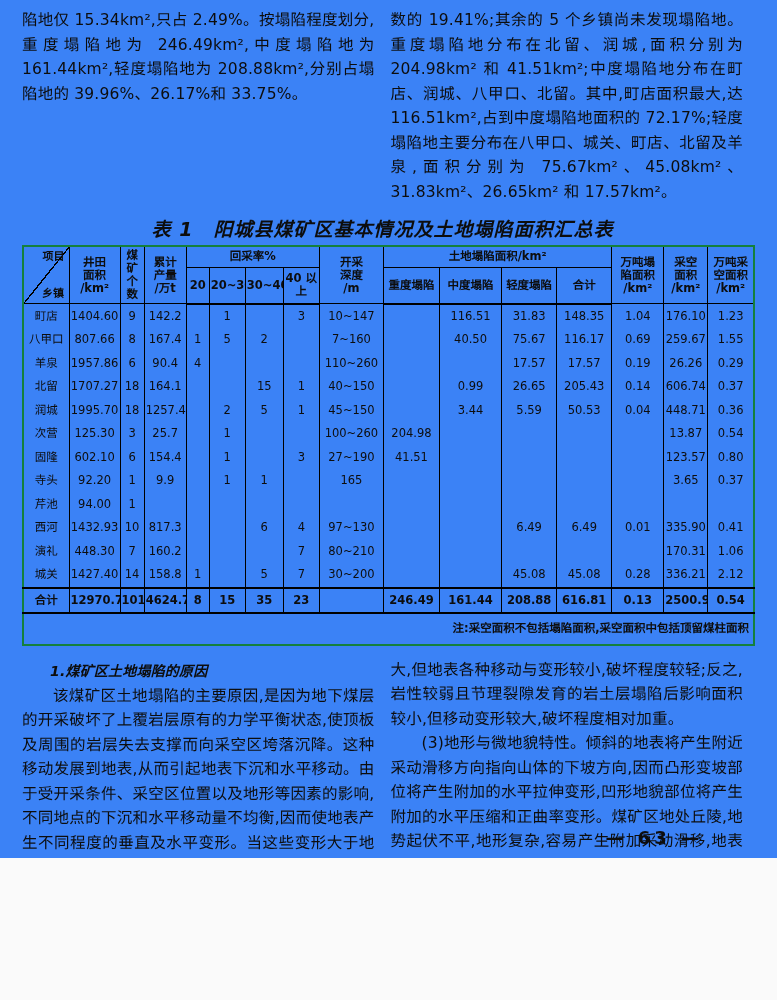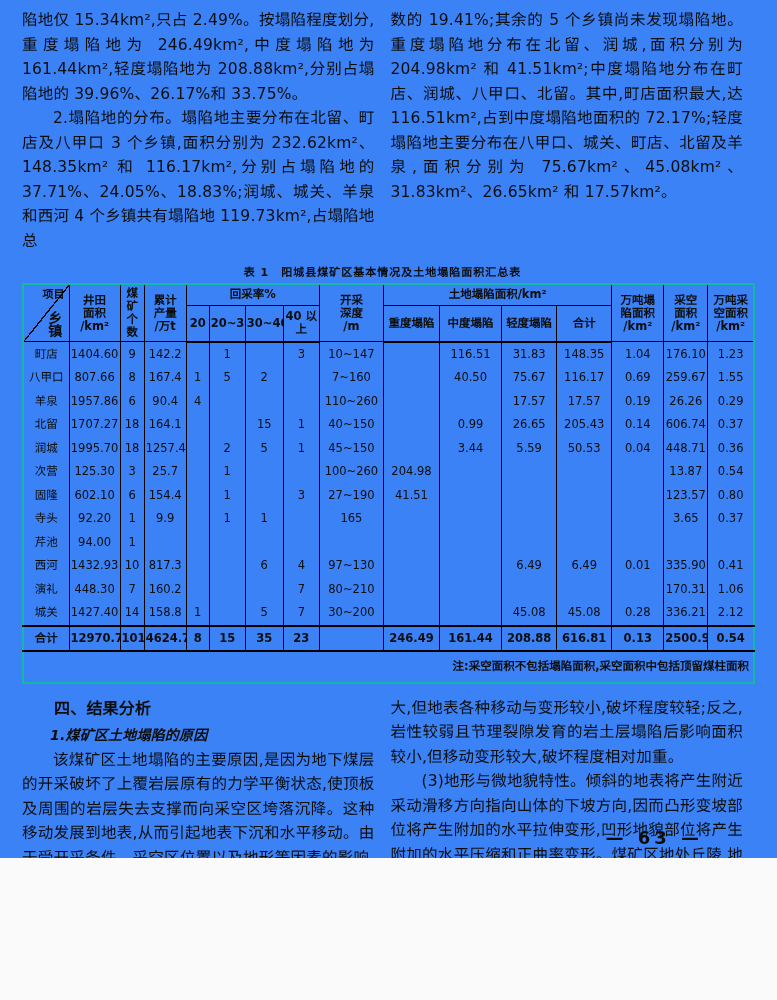--- a/index.html
+++ b/index.html
@@ -10,57 +10,56 @@
   }
   
   .cols{display:flex;gap:16px;}
   .col{flex:1;min-width:0;}
   .bodytext{font-size:15.5px;line-height:24.5px;text-align:justify;letter-spacing:.2px;font-weight:500;}
   .bodytext p{margin:0;}
   .indent{text-indent:2em;}
   .sec-heading{font-weight:bold;text-indent:2em;margin:0;font-size:16px;line-height:26px;}
   .sub-heading{font-weight:bold;font-style:italic;text-indent:2em;margin:0;font-size:14px;line-height:26px;}
   
-  .tbl-title{text-align:center;font-weight:bold;font-size:11px;margin:10px 0 4px 0;letter-spacing:1px;}
+  .tbl-title{text-align:center;font-weight:bold;font-size:19px;margin:10px 0 4px 0;letter-spacing:1px;font-style:italic;}
   table.maintbl{
     border-collapse:collapse;table-layout:fixed;width:733px;margin:0 auto;
     font-size:11.5px;line-height:13px;
   }
   .maintbl th,.maintbl td{
     border-left:1px solid #000;border-right:1px solid #000;
     padding:1px 1px;text-align:center;vertical-align:middle;
     overflow:hidden;white-space:nowrap;
   }
-  .maintbl{border:2px solid #14b8a6;}
+  .maintbl{border:2px solid #15803d;}
   .maintbl th{font-weight:bold;white-space:pre-line;padding:2px 1px;}
   .maintbl thead tr.h1 th{border-bottom:1.5px solid #000;}
   .maintbl thead th[rowspan]{border-bottom:2px solid #000;}
   .maintbl thead tr.h2 th{border-bottom:2px solid #000;}
   .maintbl tbody td{height:21.5px;border-top:none;border-bottom:none;}
   .maintbl tr.total td{border-top:2px solid #000;border-bottom:2px solid #000;font-weight:bold;}
   .maintbl td.notecell{text-align:right;font-weight:bold;padding:4px 4px;white-space:normal;}
   
   th.diag{
     position:relative;padding:0;
     background:linear-gradient(to bottom right,rgba(0,0,0,0) 49.3%,#000 49.3%,#000 51.2%,rgba(0,0,0,0) 51.2%);
   }
   th.diag .dt{position:absolute;top:3px;right:4px;font-size:11px;}
-  th.diag .db{position:absolute;bottom:3px;left:4px;font-size:14px;margin-left:14px;}
+  th.diag .db{position:absolute;bottom:3px;left:4px;font-size:11px;margin-left:14px;}
   .bottom{margin-top:12px;}
   .footer{position:absolute;bottom:10px;right:74px;font-size:18px;font-weight:bold;letter-spacing:4px;}
 </style>
 </head>
 <body>
 
 <div class="page">
 
   <div class="cols">
     <div class="col bodytext">
       <p>陷地仅 15.34km²,只占 2.49%。按塌陷程度划分,重度塌陷地为 246.49km²,中度塌陷地为 161.44km²,轻度塌陷地为 208.88km²,分别占塌陷地的 39.96%、26.17%和 33.75%。</p>
-      <p class="indent">2.塌陷地的分布。塌陷地主要分布在北留、町店及八甲口 3 个乡镇,面积分别为 232.62km²、148.35km² 和 116.17km²,分别占塌陷地的 37.71%、24.05%、18.83%;润城、城关、羊泉和西河 4 个乡镇共有塌陷地 119.73km²,占塌陷地总</p>
     </div>
     <div class="col bodytext">
       <p>数的 19.41%;其余的 5 个乡镇尚未发现塌陷地。重度塌陷地分布在北留、润城,面积分别为 204.98km² 和 41.51km²;中度塌陷地分布在町店、润城、八甲口、北留。其中,町店面积最大,达 116.51km²,占到中度塌陷地面积的 72.17%;轻度塌陷地主要分布在八甲口、城关、町店、北留及羊泉,面积分别为 75.67km²、45.08km²、31.83km²、26.65km² 和 17.57km²。</p>
     </div>
   </div>
 
   <div class="tbl-title">表 1　阳城县煤矿区基本情况及土地塌陷面积汇总表</div>
 
   <table class="maintbl">
     <colgroup>
@@ -359,21 +358,20 @@
       </tbody>
     <tbody>
       <tr>
         <td class="notecell" colspan="16">注:采空面积不包括塌陷面积,采空面积中包括顶留煤柱面积</td>
       </tr>
     </tbody>
   </table>
 
   <div class="cols bottom">
     <div class="col bodytext">
-      <p class="sec-heading">四、结果分析</p>
       <p class="sub-heading">1.煤矿区土地塌陷的原因</p>
       <p class="indent">该煤矿区土地塌陷的主要原因,是因为地下煤层的开采破坏了上覆岩层原有的力学平衡状态,使顶板及周围的岩层失去支撑而向采空区垮落沉降。这种移动发展到地表,从而引起地表下沉和水平移动。由于受开采条件、采空区位置以及地形等因素的影响,不同地点的下沉和水平移动量不均衡,因而使地表产生不同程度的垂直及水平变形。当这些变形大于地表的允许变形时,便产生了不同程度的裂缝,随着裂缝的不断扩大导致部分地段缓慢下沉。如地表形状变化较大,且土质疏松时,将会形成滑坡现象,造成植被破坏、水土流失等破坏性后果。研究和观测表明,垂直节理性强的黄土所能承受的相对水平拉伸变形较小,因而在一定开采条件下,在地表移动角或裂缝角确定的塌陷范围之内,地基和地表都可能产生不同程度的裂缝。</p>
 
     </div>
     <div class="col bodytext">
       <p>大,但地表各种移动与变形较小,破坏程度较轻;反之,岩性较弱且节理裂隙发育的岩土层塌陷后影响面积较小,但移动变形较大,破坏程度相对加重。</p>
       <p class="indent">(3)地形与微地貌特性。倾斜的地表将产生附近采动滑移方向指向山体的下坡方向,因而凸形变坡部位将产生附加的水平拉伸变形,凹形地貌部位将产生附加的水平压缩和正曲率变形。煤矿区地处丘陵,地势起伏不平,地形复杂,容易产生附加采动滑移,地表易产生裂隙。</p>
 
     </div>
   </div>

